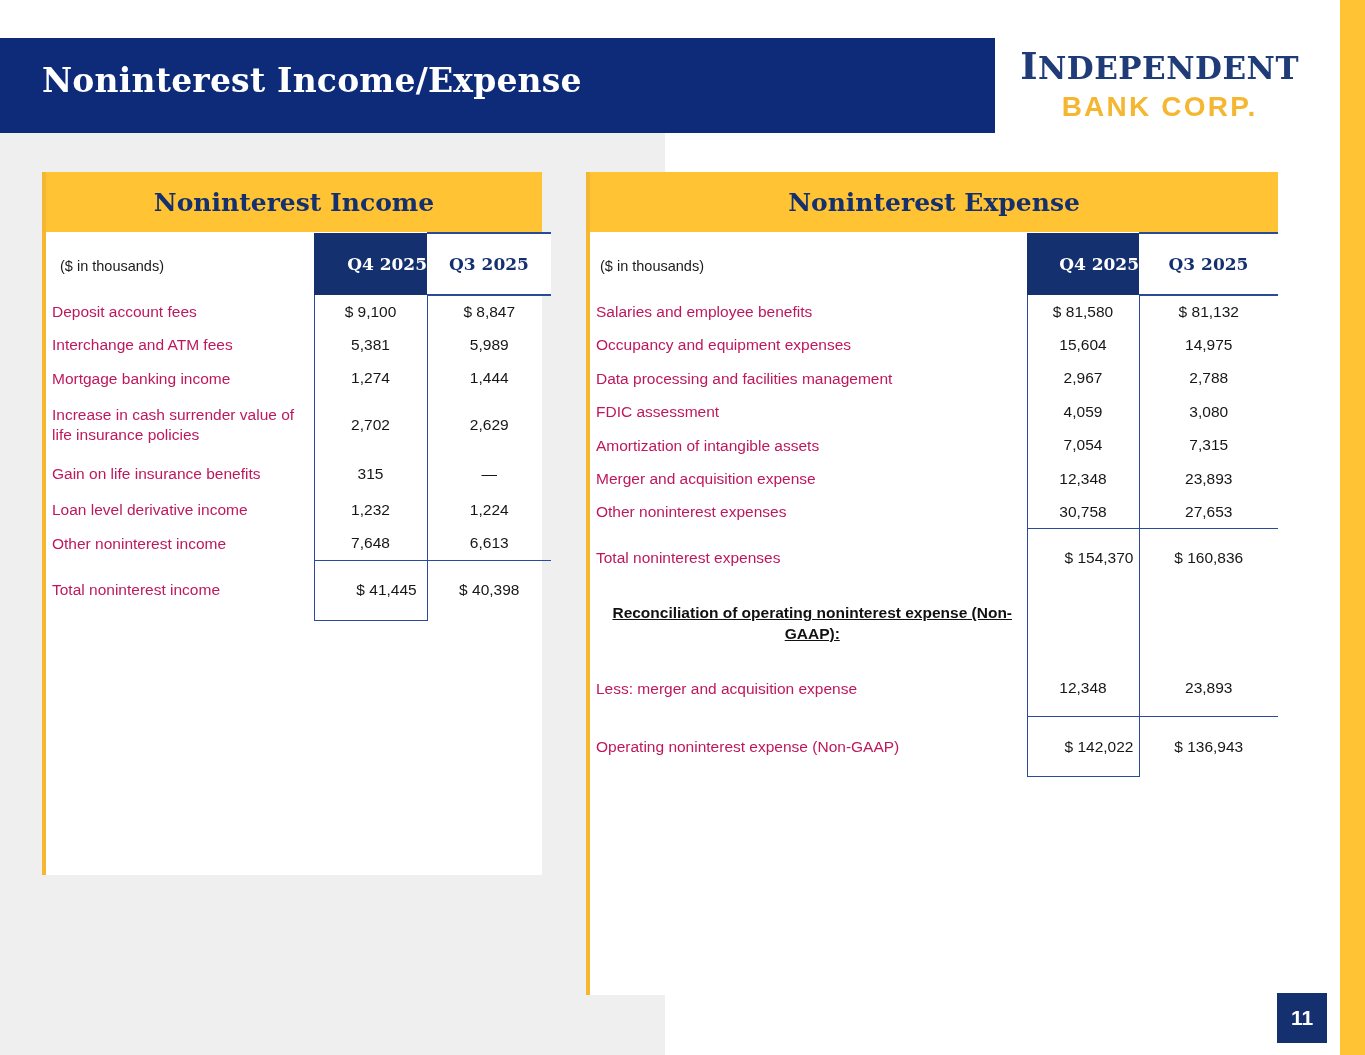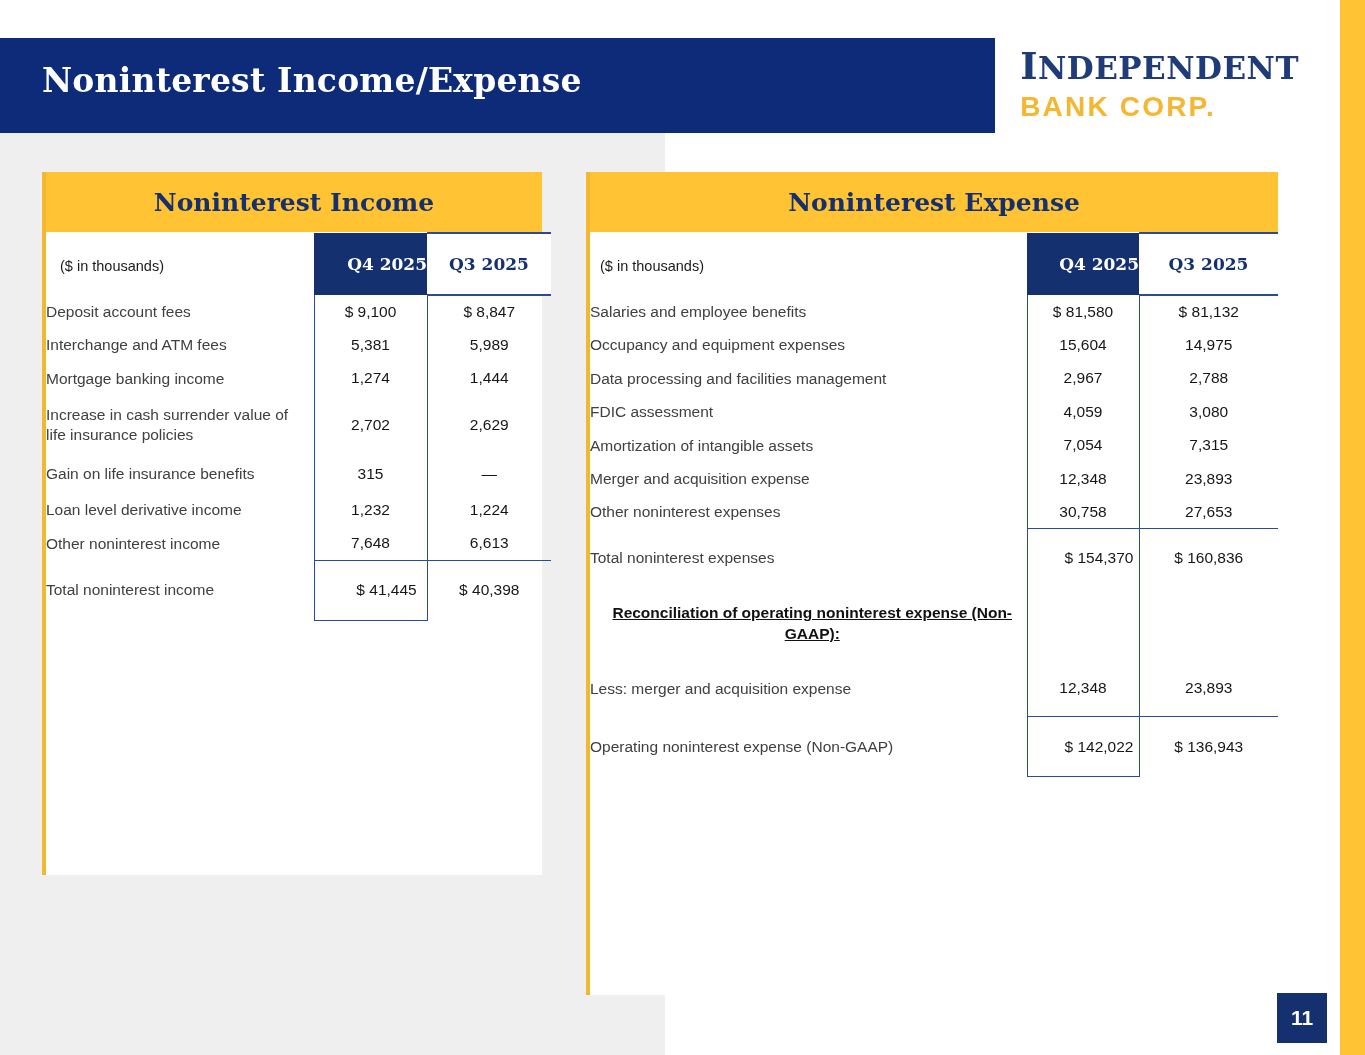--- a/index.html
+++ b/index.html
@@ -14,21 +14,21 @@
   .gold-right-bar{position:absolute;left:1340px;top:0;width:25px;height:1055px;background:#FFC333;}
 
   
   .title-bar{position:absolute;left:0;top:38px;width:995px;height:95px;background:#0D2B79;}
   .title-text{
     position:absolute;left:42px;top:61px;
     font-family:"DejaVu Serif","Liberation Serif",serif;
     font-weight:700;font-size:33px;color:#ffffff;letter-spacing:.2px;
     white-space:nowrap;
   }
-  .logo{position:absolute;right:66px;top:48px;text-align:left;line-height:1;}
+  .logo{position:absolute;right:66px;top:48px;text-align:center;line-height:1;}
   .logo-top{
     font-family:"DejaVu Serif","Liberation Serif",serif;
     font-weight:700;font-size:31px;color:#1F3C78;
     letter-spacing:.5px;display:block;
   }
   .logo-top .cap{font-size:37px;}
   .logo-bot{
     font-family:"Liberation Sans",sans-serif;
     font-weight:700;font-size:28px;color:#F5B731;
     letter-spacing:2.2px;display:block;margin-top:8px;
@@ -46,22 +46,22 @@
   .units{
     position:absolute;font-size:14.5px;color:#1a1a1a;
   }
   .units-left{left:14px;top:86px;}
   .units-right{left:10px;top:86px;}
 
   
   table{border-collapse:collapse;width:100%;table-layout:fixed;}
   td,th{padding:0;vertical-align:middle;}
   .lbl{
-    font-size:15.5px;color:#404040;line-height:1.25;
-    padding:7px 6px 7px 0;
+    font-size:15.5px;color:#be185d;line-height:1.25;
+    padding:7px 6px 7px 6px;
   }
   .num{
     font-size:15.5px;color:#161616;text-align:center;
     padding:7px 4px;white-space:nowrap;
   }
   .hdr-cell{
     font-family:"DejaVu Serif","Liberation Serif",serif;
     font-weight:700;font-size:17px;text-align:center;white-space:nowrap;
   }
   

